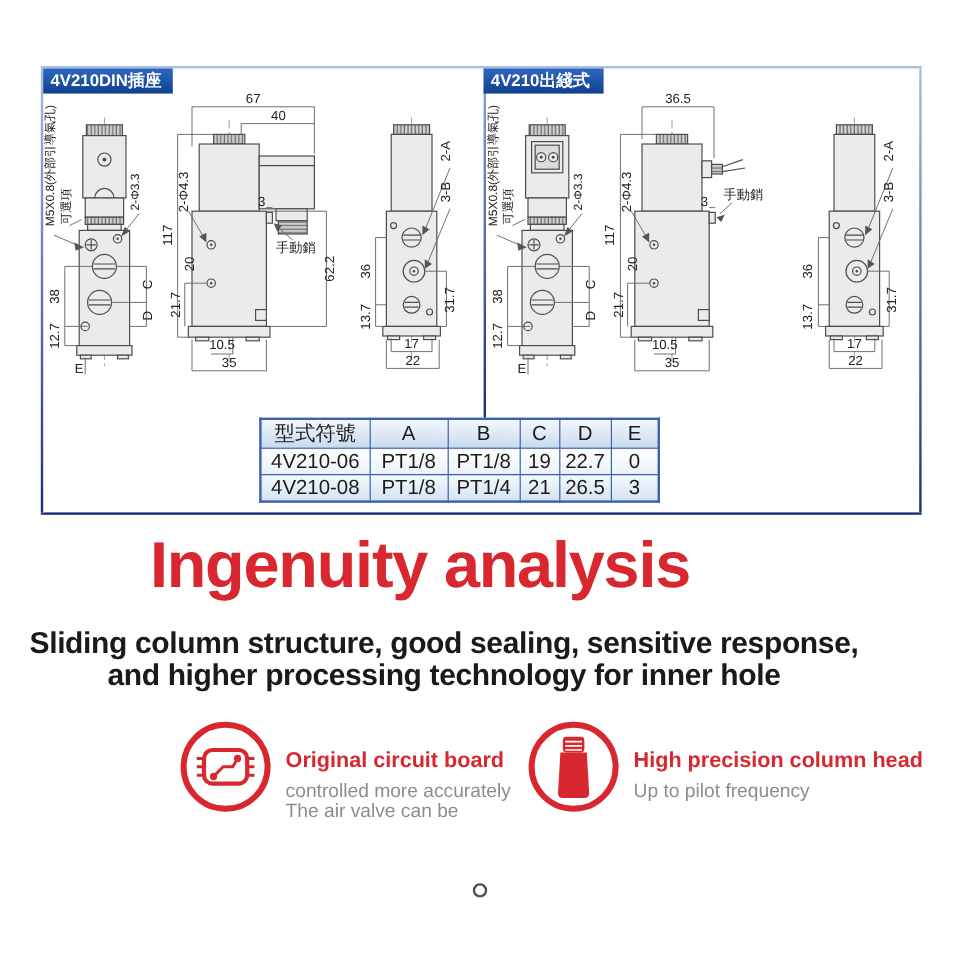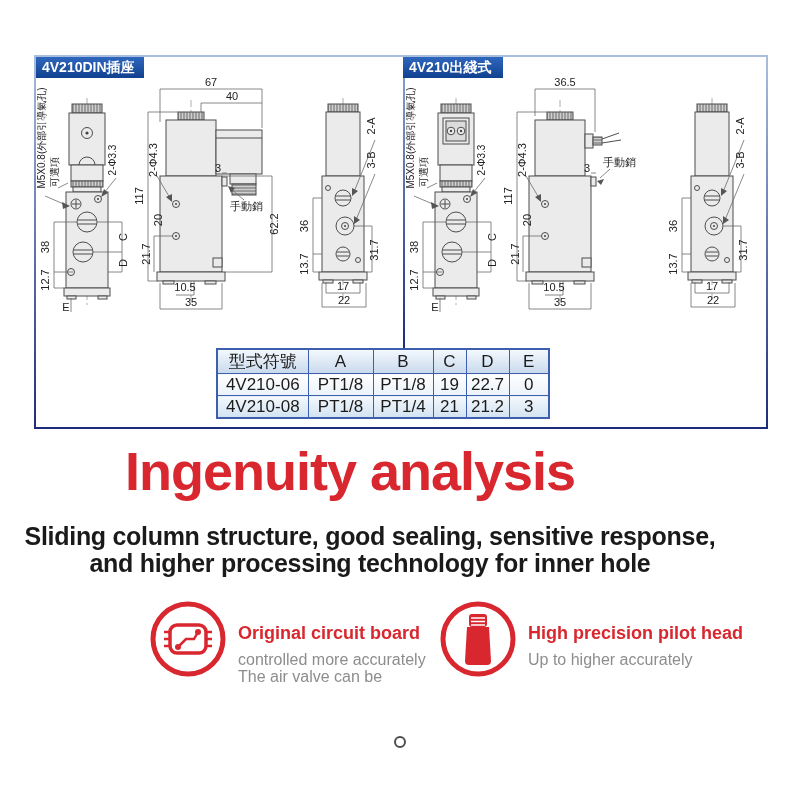--- a/index.html
+++ b/index.html
@@ -352,21 +352,21 @@
           <td>PT1/8</td>
           <td>19</td>
           <td>22.7</td>
           <td>0</td>
         </tr>
         <tr class="row-b">
           <td>4V210-08</td>
           <td>PT1/8</td>
           <td>PT1/4</td>
           <td>21</td>
-          <td>21.2</td>
+          <td>26.5</td>
           <td>3</td>
         </tr>
       </tbody>
     </table>
   </div>
 
   <div class="ana-title">Ingenuity analysis</div>
   <div class="ana-sub">
     <div>Sliding column structure, good sealing, sensitive response,</div>
     <div>and higher processing technology for inner hole</div>
@@ -391,22 +391,22 @@
   </div>
 
   <div class="feature f2">
     <svg width="80" height="80" viewBox="0 0 80 80">
       <circle cx="40" cy="40" r="35" fill="none" stroke="#d8272e" stroke-width="5"></circle>
       <rect x="31" y="15" width="18" height="13" rx="3" fill="#d8272e"></rect>
       <path d="M33 19 h14 M33 22.5 h14 M33 26 h14" stroke="#fff" stroke-width="1.4"></path>
       <path d="M29 28 H51 L53 62 Q53 66 49 66 H31 Q27 66 27 62 Z" fill="#d8272e"></path>
     </svg>
     <div class="ftxt">
-      <div class="ftitle">High precision pilot head</div>
+      <div class="ftitle">High precision column head</div>
       <div class="fdesc">
-        <div>Up to higher accurately</div>
+        <div>Up to pilot frequency</div>
       </div>
     </div>
   </div>
 
   <div class="dot"></div>
 
 </div>
 
 </body></html>

